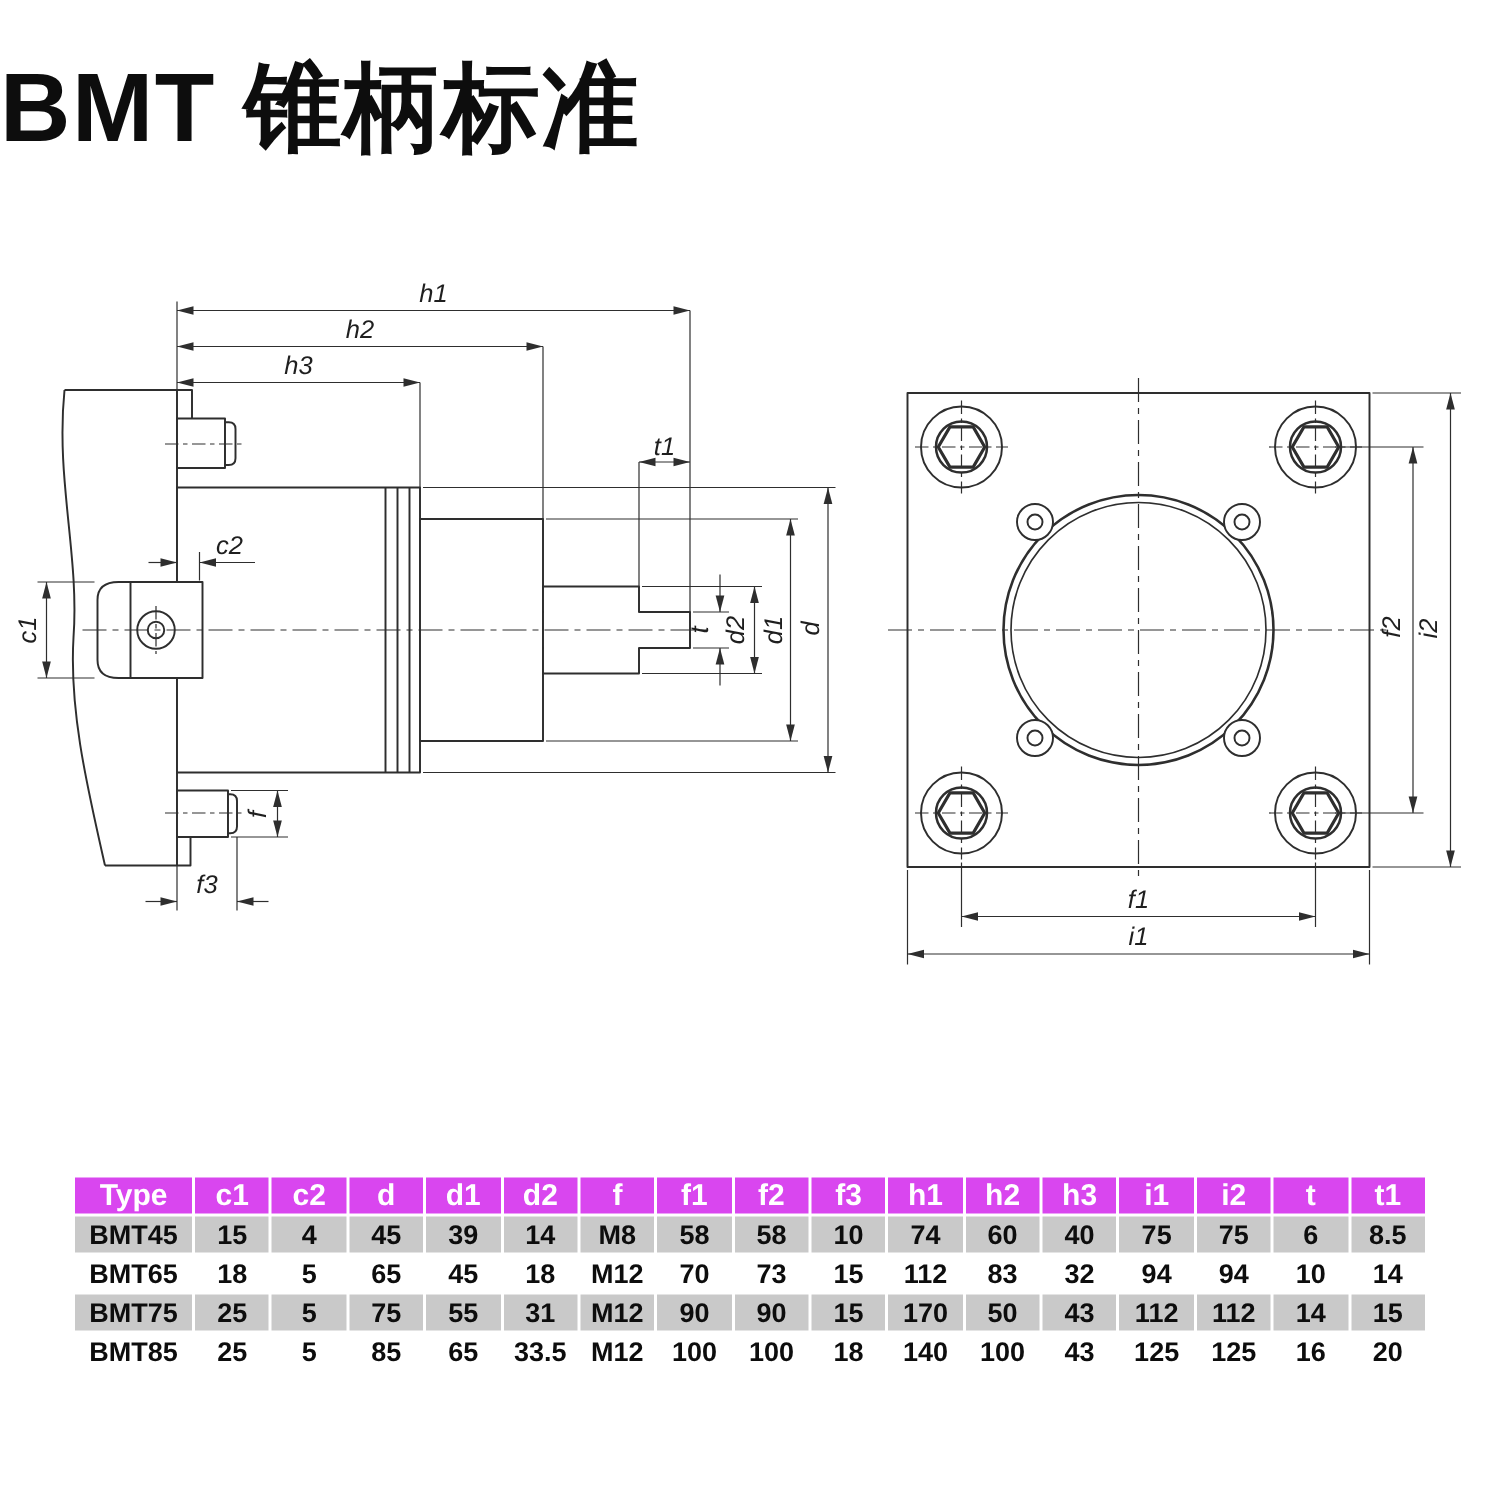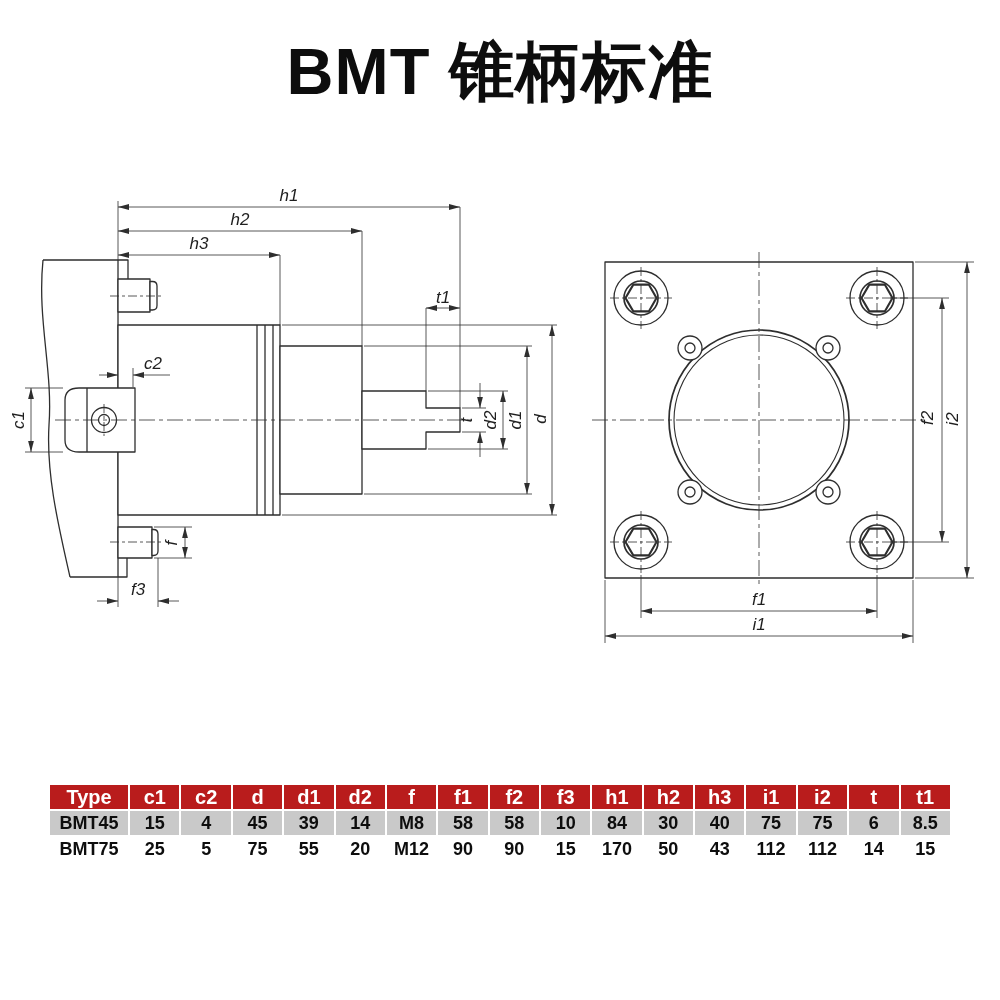--- a/index.html
+++ b/index.html
@@ -1,31 +1,31 @@
 <!DOCTYPE html>
 <html><head>
 <meta charset="utf-8">
 <style>
   html,body{margin:0;padding:0;background:#fff;}
   .canvas{position:relative;width:1000px;height:1000px;background:#fff;overflow:hidden;
           font-family:"Liberation Sans",sans-serif;}
-  .page-title{position:absolute;top:38px;left:0;width:100%;text-align:center;
+  .page-title{position:absolute;top:38px;left:0;width:100%;text-align:left;
               font-size:65px;font-weight:900;letter-spacing:1px;color:#0d0d0d;line-height:1.05;}
   svg{position:absolute;top:0;left:0;}
   .ob{stroke:#2e2e2e;stroke-width:1.3;fill:none;stroke-linejoin:round;stroke-linecap:butt;}
   .obf{stroke:#2e2e2e;stroke-width:1.3;fill:#fff;stroke-linejoin:round;}
   .hx{stroke:#2e2e2e;stroke-width:2.1;fill:none;stroke-linejoin:round;}
   .bc2{stroke:#2e2e2e;stroke-width:1.7;fill:#fff;}
   .tn{stroke:#2e2e2e;stroke-width:.8;fill:none;}
   .cl{stroke:#2e2e2e;stroke-width:.8;fill:none;stroke-dasharray:16 4 4 4;}
   .cls{stroke:#2e2e2e;stroke-width:.8;fill:none;stroke-dasharray:9 3 3 3;}
   .dim{font:italic 17px "Liberation Sans",sans-serif;fill:#1f1f1f;text-anchor:middle;}
   .tblwrap{position:absolute;top:783px;left:48px;width:904px;}
   table{border-collapse:separate;border-spacing:2px;table-layout:fixed;width:100%;font-weight:700;}
-  th{background:#b91c1c;color:#fff;font-size:20px;height:24px;line-height:24px;padding:0;text-align:center;font-weight:700;}
+  th{background:#d946ef;color:#fff;font-size:20px;height:24px;line-height:24px;padding:0;text-align:center;font-weight:700;}
   th:first-child{width:9%;}
   td{font-size:18px;height:24px;line-height:24px;padding:0;text-align:center;color:#0d0d0d;background:#fff;}
   tbody tr:nth-child(odd) td{background:#c9c9c9;}
 </style>
 </head>
 <body>
 
 <div class="canvas">
 
   <div class="page-title">BMT 锥柄标准</div>
@@ -244,44 +244,82 @@
             <td>BMT45</td>
             <td>15</td>
             <td>4</td>
             <td>45</td>
             <td>39</td>
             <td>14</td>
             <td>M8</td>
             <td>58</td>
             <td>58</td>
             <td>10</td>
-            <td>84</td>
-            <td>30</td>
+            <td>74</td>
+            <td>60</td>
             <td>40</td>
             <td>75</td>
             <td>75</td>
             <td>6</td>
             <td>8.5</td>
           </tr>
           <tr>
+            <td>BMT65</td>
+            <td>18</td>
+            <td>5</td>
+            <td>65</td>
+            <td>45</td>
+            <td>18</td>
+            <td>M12</td>
+            <td>70</td>
+            <td>73</td>
+            <td>15</td>
+            <td>112</td>
+            <td>83</td>
+            <td>32</td>
+            <td>94</td>
+            <td>94</td>
+            <td>10</td>
+            <td>14</td>
+          </tr>
+          <tr>
             <td>BMT75</td>
             <td>25</td>
             <td>5</td>
             <td>75</td>
             <td>55</td>
-            <td>20</td>
+            <td>31</td>
             <td>M12</td>
             <td>90</td>
             <td>90</td>
             <td>15</td>
             <td>170</td>
             <td>50</td>
             <td>43</td>
             <td>112</td>
             <td>112</td>
             <td>14</td>
             <td>15</td>
           </tr>
+          <tr>
+            <td>BMT85</td>
+            <td>25</td>
+            <td>5</td>
+            <td>85</td>
+            <td>65</td>
+            <td>33.5</td>
+            <td>M12</td>
+            <td>100</td>
+            <td>100</td>
+            <td>18</td>
+            <td>140</td>
+            <td>100</td>
+            <td>43</td>
+            <td>125</td>
+            <td>125</td>
+            <td>16</td>
+            <td>20</td>
+          </tr>
         </tbody>
     </table>
   </div>
 
 </div>
 
 </body></html>

